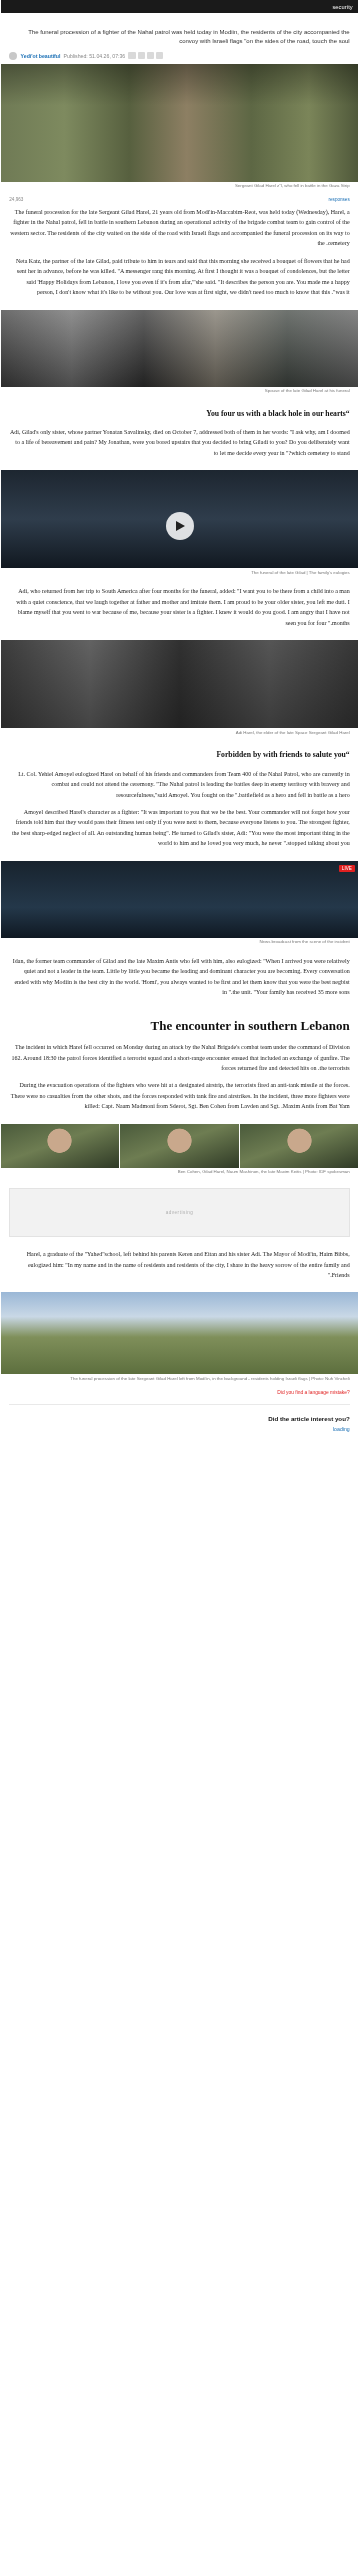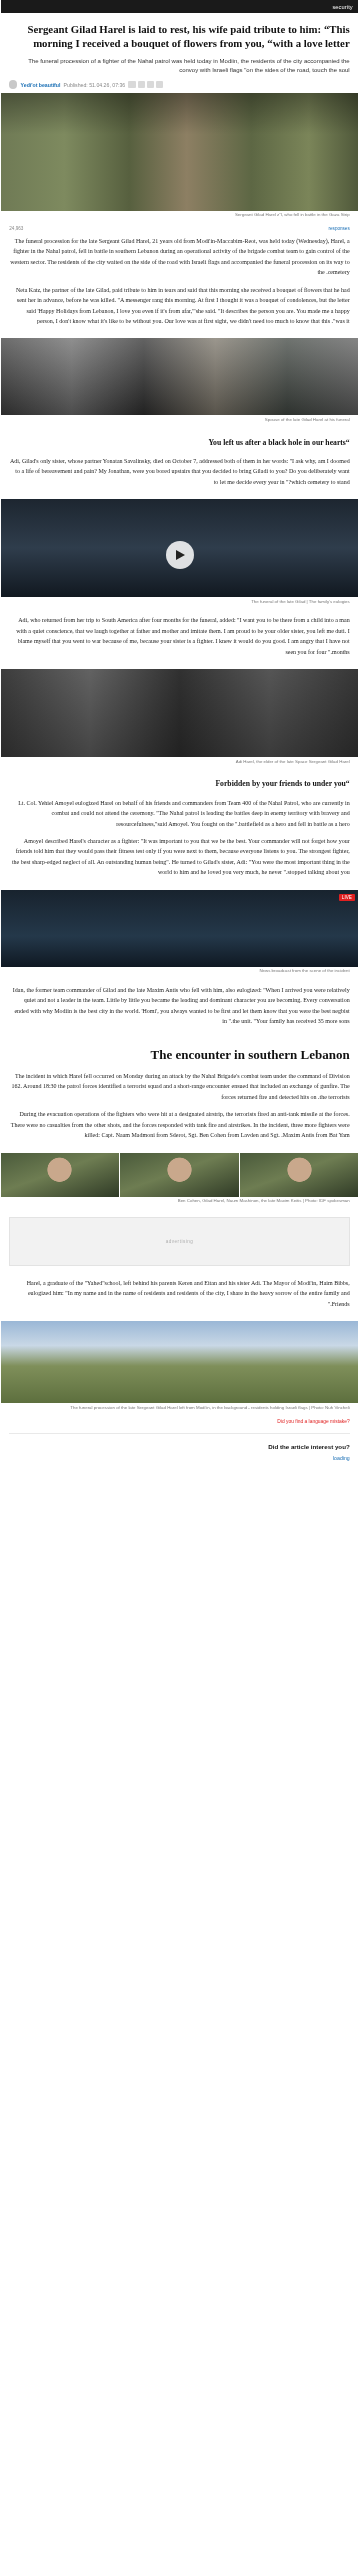--- a/index.html
+++ b/index.html
@@ -231,21 +231,20 @@
 </head>
 <body>
 
 <div class="page">
 
   <div class="topbar">
     <span class="section-label">security</span>
   </div>
 
   <div class="headline-wrap">
-    <h1 class="headline">Sergeant Gilad Harel is laid to rest, his wife paid tribute to him: “This morning I received a bouquet of flowers from you, “with a love letter</h1>
     <p class="subhead">The funeral procession of a fighter of the Nahal patrol was held today in Modiin, the residents of the city accompanied the convoy with Israeli flags "on the sides of the road, touch the soul</p>
     <div class="byline-row">
       <span class="avatar-sm"></span>
       <span class="author">Yedi'ot beautiful</span>
       <span class="pub">Published: 51.04.26, 07:36</span>
       <span class="share-icons">
         <span></span>
         <span></span>
         <span></span>
         <span></span>
@@ -266,21 +265,21 @@
   <div class="body-text">
     <p>The funeral procession for the late Sergeant Gilad Harel, 21 years old from Modi'in-Maccabim-Reot, was held today (Wednesday), Harel, a fighter in the Nahal patrol, fell in battle in southern Lebanon during an operational activity of the brigade combat team to gain control of the western sector. The residents of the city waited on the side of the road with Israeli flags and accompanied the funeral procession on its way to the .cemetery</p>
     <p>Neta Katz, the partner of the late Gilad, paid tribute to him in tears and said that this morning she received a bouquet of flowers that he had sent her in advance, before he was killed. "A messenger rang this morning. At first I thought it was a bouquet of condolences, but the letter said 'Happy Holidays from Lebanon, I love you even if it's from afar,'"she said. "It describes the person you are. You made me a happy person, I don't know what it's like to be without you. Our love was at first sight, we didn't need too much to know that this ."was it</p>
   </div>
 
   <figure>
     <div class="photo ph ph-funeral" style="height:77px"></div>
     <figcaption class="caption">Spouse of the late Gilad Harel at his funeral</figcaption>
   </figure>
 
-  <h2 class="quote-head">“You left us after a black hole in our hearts</h2>
+  <h2 class="quote-head">“You four us with a black hole in our hearts</h2>
 
   <div class="body-text">
     <p>Adi, Gilad's only sister, whose partner Yonatan Savalinsky, died on October 7, addressed both of them in her words: "I ask why, am I doomed to a life of bereavement and pain? My Jonathan, were you bored upstairs that you decided to bring Giladi to you? Do you deliberately want to let me decide every year in "?which cemetery to stand</p>
   </div>
 
   <figure class="video-wrap">
     <div class="photo ph ph-video" style="height:98px"></div>
     <div class="play-btn">
         <div class="play-tri"></div>
       </div>
@@ -289,21 +288,21 @@
 
   <div class="body-text">
     <p>Adi, who returned from her trip to South America after four months for the funeral, added: "I want you to be there from a child into a man with a quiet conscience, that we laugh together at father and mother and imitate them. I am proud to be your older sister, you left me duti. I blame myself that you went to war because of me, because your sister is a fighter. I knew it would do you good. I am angry that I have not seen you for four ".months</p>
   </div>
 
   <figure>
     <div class="photo ph ph-crowd" style="height:88px"></div>
     <figcaption class="caption">Adi Harel, the elder of the late Space Sergeant Gilad Harel</figcaption>
   </figure>
 
-  <h2 class="quote-head">“Forbidden by your friends to under you</h2>
+  <h2 class="quote-head">“Forbidden by with friends to salute you</h2>
 
   <div class="body-text">
     <p>Lt. Col. Yehiel Amoyel eulogized Harel on behalf of his friends and commanders from Team 400 of the Nahal Patrol, who are currently in combat and could not attend the ceremony. "The Nahal patrol is leading the battles deep in enemy territory with bravery and resourcefulness,"said Amoyel. You fought on the ".battlefield as a hero and fell in battle as a hero</p>
     <p>Amoyel described Harel's character as a fighter: "It was important to you that we be the best. Your commander will not forget how your friends told him that they would pass their fitness test only if you were next to them, because everyone listens to you. The strongest fighter, the best sharp-edged neglect of all. An outstanding human being". He turned to Gilad's sister, Adi: "You were the most important thing in the world to him and he loved you very much, he never ".stopped talking about you</p>
   </div>
 
   <figure class="video-wrap">
     <div class="photo ph ph-news" style="height:77px"></div>
     <div class="video-badge">LIVE</div>
     <figcaption class="caption">News broadcast from the scene of the incident</figcaption>

